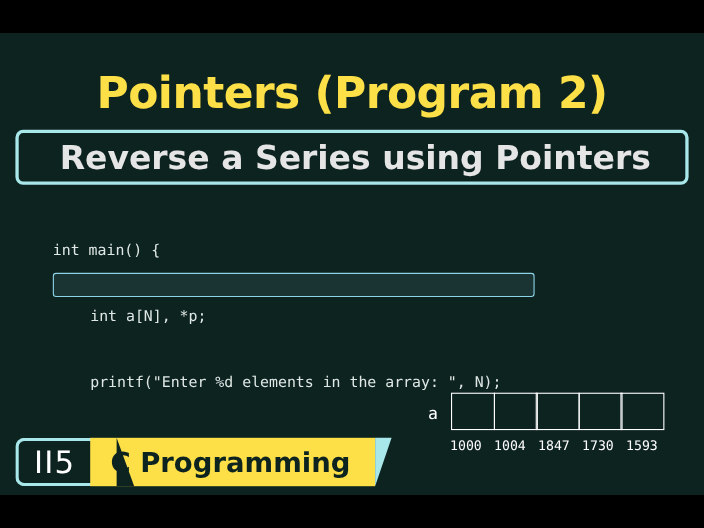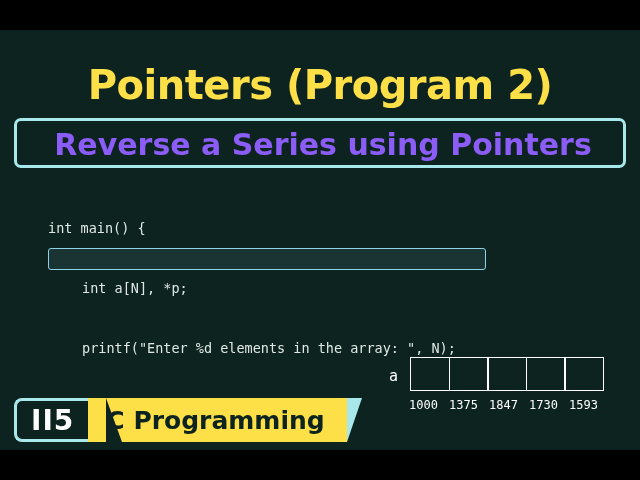--- a/index.html
+++ b/index.html
@@ -62,21 +62,21 @@
     box-sizing: border-box;
   }
   #subtitle {
     position: absolute;
     left: 0;
     top: 0;
     width: 612px;
     height: 50px;
     line-height: 48px;
     text-align: center;
-    color: #8b5cf6;
+    color: #e5e5e5;
     font-family: "DejaVu Sans", sans-serif;
     font-weight: bold;
     font-size: 30px;
     white-space: nowrap;
   }
 
   
   #code {
     position: absolute;
     left: 16px;
@@ -158,21 +158,21 @@
     border-radius: 8px 0 0 8px;
     border-right: none;
     padding: 0 16px 0 14px;
     display: flex;
     align-items: center;
     box-sizing: border-box;
   }
   #logo-text {
     color: #ffffff;
     font-family: "DejaVu Sans", sans-serif;
-    font-weight: bold;
+    font-weight: normal;
     font-size: 28px;
     letter-spacing: 1px;
   }
   #course-badge {
     position: relative;
     background: #fde047;
     display: flex;
     align-items: center;
     padding: 0 22px 0 18px;
     margin-left: -2px;
@@ -240,21 +240,21 @@
     <div id="mem-label">a</div>
     <div id="mem-boxes">
       <div class="mem-cell"></div>
       <div class="mem-cell"></div>
       <div class="mem-cell"></div>
       <div class="mem-cell"></div>
       <div class="mem-cell"></div>
     </div>
     <div id="mem-addrs">
       <div class="mem-addr">1000</div>
-      <div class="mem-addr">1375</div>
+      <div class="mem-addr">1004</div>
       <div class="mem-addr">1847</div>
       <div class="mem-addr">1730</div>
       <div class="mem-addr">1593</div>
     </div>
 
     <div id="badge-bar">
       <div id="logo-badge">
         <span id="logo-text">II5</span>
       </div>
       <div id="badge-sep"></div>

